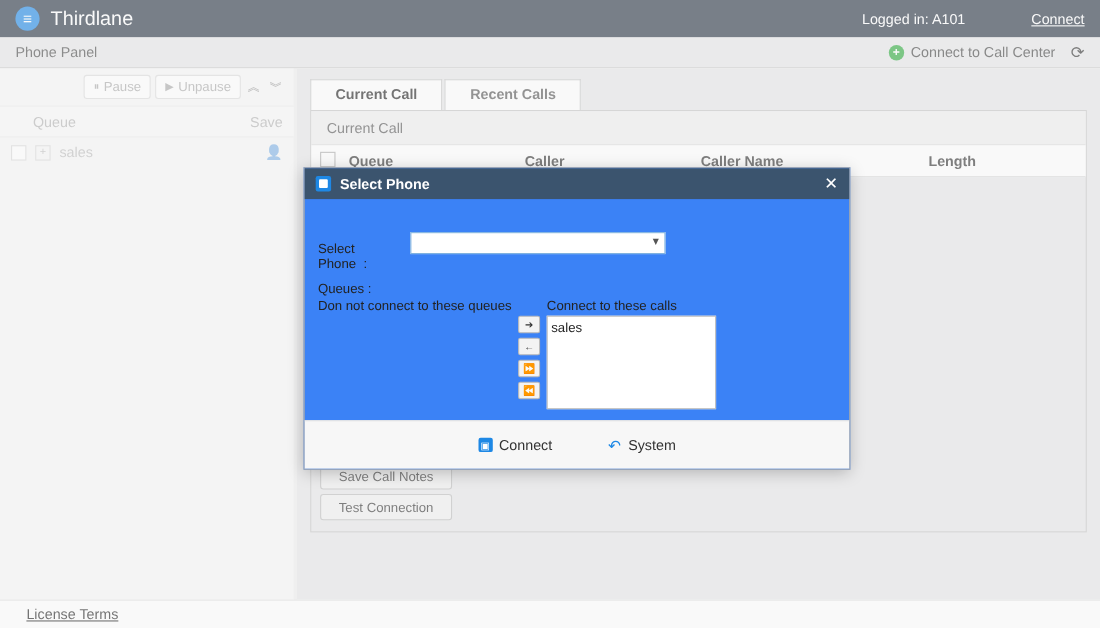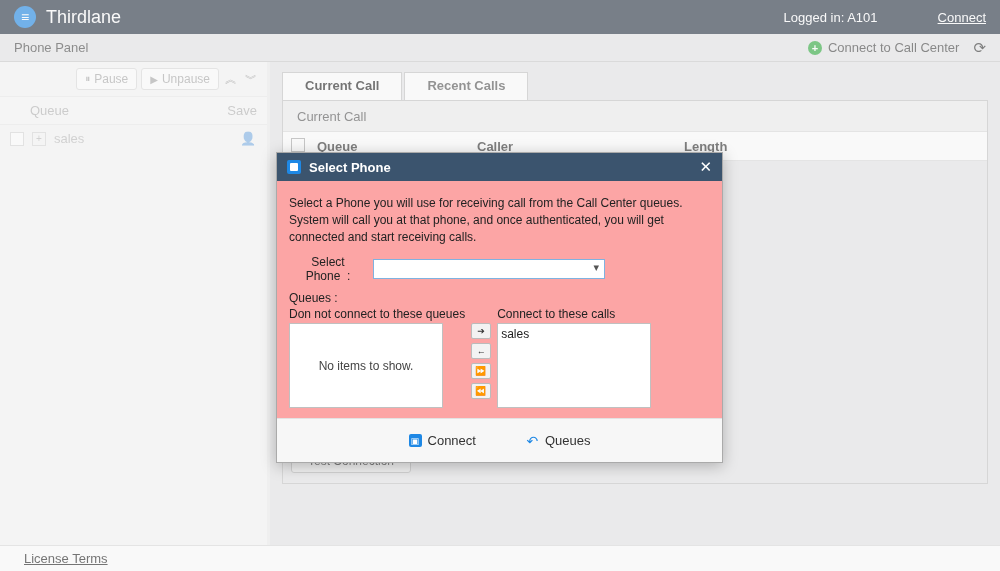--- a/index.html
+++ b/index.html
@@ -157,22 +157,22 @@
   .mask {
     position: absolute; left:0; top:0; right:0; bottom:0;
     background: rgba(240,240,240,0.4);
     pointer-events: none;
   }
 
   
   .modal {
     position: absolute;
     left: 276px; top: 152px;
-    width: 447px;
-    background: #fca5a5;
+    width: 497px;
+    background: #3b82f6;
     border: 1px solid #aaa;
     box-shadow: 0 3px 14px rgba(0,0,0,0.25);
     z-index: 10;
   }
   .modal-head {
     height: 28px; background: #3b546e; color: #fff;
     display: flex; align-items: center; padding: 0 10px;
     font-size: 13px;
   }
   .modal-head .m-icon {
@@ -181,21 +181,21 @@
     display:inline-flex;align-items:center;justify-content:center;
   }
   .modal-head .m-icon::after { content: ""; width:8px; height:8px; background:#fff; border-radius:1px; }
   .modal-head .m-title { flex: 1; font-weight: bold; }
   .modal-head .close { color: #fff; cursor: pointer; font-size: 15px; }
 
   .modal-body { padding: 14px 12px 10px; font-size: 12px; color: #222; }
   .modal-desc { margin-bottom: 10px; line-height: 1.4; }
 
   .field-row { display: flex; align-items: center; margin-bottom: 8px; }
-  .field-label { width: 84px; text-align: center; padding-right: 6px; }
+  .field-label { width: 84px; text-align: left; padding-right: 6px; margin-top: 24px; }
   .select-phone {
     border: 1px solid #7fb2e0; height: 20px; width: 232px;
     background: #fff; position: relative;
   }
   .select-phone::after {
     content: "▾"; position: absolute; right: 5px; top: 1px;
     color: #555; font-size: 11px;
   }
 
   .queues-label { margin-bottom: 2px; }
@@ -286,20 +286,21 @@
       <div class="tab active">Current Call</div>
       <div class="tab">Recent Calls</div>
     </div>
 
     <div class="panel">
       <div class="panel-title">Current Call</div>
       <div class="table-head">
         <div class="th-cb"><span class="cb"></span></div>
         <div class="th-queue">Queue</div>
         <div class="th-caller">Caller</div>
+        <div class="th-cname">Caller Name</div>
         <div class="th-len">Length</div>
       </div>
 
       <div class="notes-area" style="padding:0 8px 10px;">
         <div class="notes-box"></div>
         <div class="btn-row">
           <button class="btn">Save Call Notes</button>
         </div>
         <div class="btn-row" style="margin-top:4px;">
           <button class="btn">Test Connection</button>
@@ -317,33 +318,31 @@
 
 <div class="mask"></div>
 
 <div class="modal">
   <div class="modal-head">
     <span class="m-icon"></span>
     <span class="m-title">Select Phone</span>
     <span class="close">✕</span>
   </div>
   <div class="modal-body">
-    <div class="modal-desc">Select a Phone you will use for receiving call from the Call Center queues. System will call you at that phone, and once authenticated, you will get connected and start receiving calls.</div>
 
     <div class="field-row">
       <div class="field-label"><span>Select Phone</span>&nbsp;&nbsp;:</div>
       <div class="select-phone"></div>
     </div>
 
     <div class="queues-label">Queues :</div>
 
     <div class="queues-row">
       <div class="qbox-wrap">
         <div class="qbox-title">Don not connect to these queues</div>
-        <div class="qbox empty">No items to show.</div>
       </div>
 
       <div class="mover-col">
         <button class="mover-btn">➔</button>
         <button class="mover-btn">←</button>
         <button class="mover-btn">⏩</button>
         <button class="mover-btn">⏪</button>
       </div>
 
       <div class="qbox-wrap">
@@ -354,16 +353,16 @@
       </div>
     </div>
   </div>
   <div class="modal-foot">
     <div class="modal-action">
       <span class="act-icon">▣</span>
       <span>Connect</span>
     </div>
     <div class="modal-action cancel">
       <span class="act-icon">↶</span>
-      <span>Queues</span>
+      <span>System</span>
     </div>
   </div>
 </div>
 
 </body></html>

